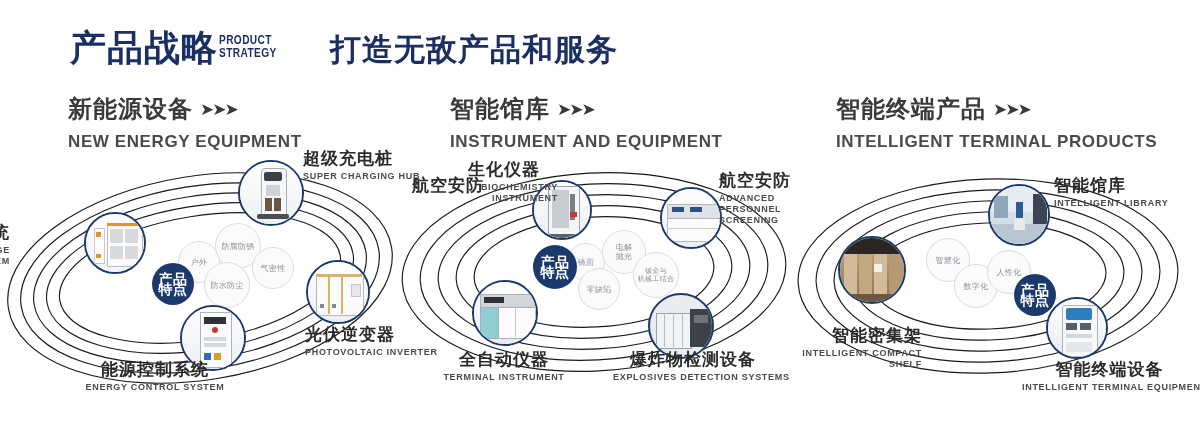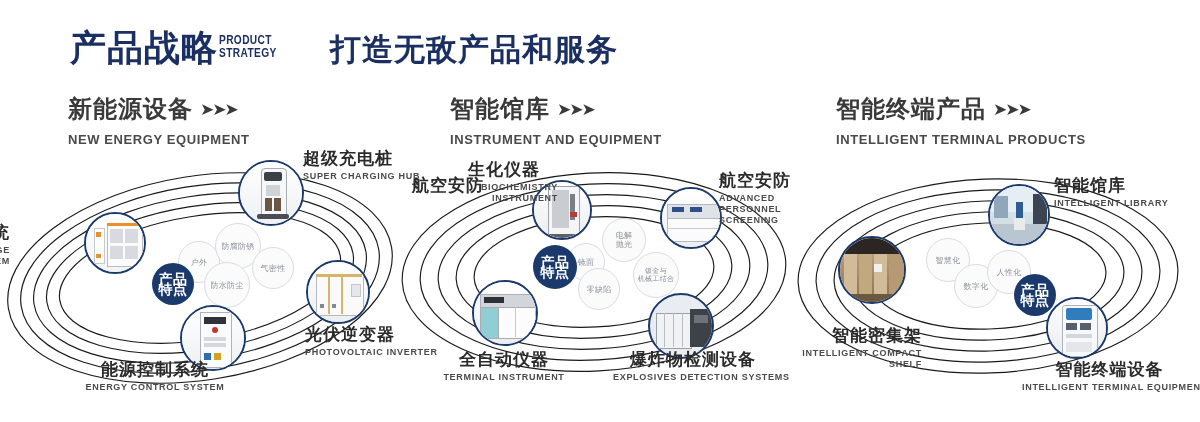--- a/index.html
+++ b/index.html
@@ -36,21 +36,21 @@
   .sect{position:absolute;}
   .sect-cn{
     font-size:24px;font-weight:bold;color:#3a3a3a;
     line-height:26px;white-space:nowrap;letter-spacing:1px;
   }
   .sect-cn .arrows{
     font-size:17px;letter-spacing:-2px;margin-left:7px;color:#3a3a3a;
     position:relative;top:-2px;
   }
   .sect-en{
-    font-size:13px;font-weight:bold;color:#4a4a4a;
+    font-size:17px;font-weight:bold;color:#4a4a4a;
     letter-spacing:0.6px;margin-top:7px;white-space:nowrap;
   }
   #sect-1{left:68px;top:96px;}
   #sect-2{left:450px;top:96px;}
   #sect-3{left:836px;top:96px;}
 
   
   .cluster{position:absolute;top:150px;width:400px;height:250px;}
   #cluster-1{left:0px;}
   #cluster-2{left:398px;}
@@ -243,21 +243,21 @@
         <ellipse cx="196" cy="122" rx="138" ry="66" transform="rotate(-3 196 122)"></ellipse>
         <ellipse cx="196" cy="122" rx="156" ry="77" transform="rotate(-3 196 122)"></ellipse>
         <ellipse cx="196" cy="122" rx="174" ry="88" transform="rotate(-3 196 122)"></ellipse>
         <ellipse cx="196" cy="122" rx="192" ry="99" transform="rotate(-3 196 122)"></ellipse>
       </g>
     </svg>
 
     <div class="feat" style="left:169px;top:93px;width:38px;height:38px;">
       <span>镜面</span>
     </div>
-    <div class="feat" style="left:204px;top:68px;width:44px;height:44px;flex-direction:column;">
+    <div class="feat" style="left:204px;top:80px;width:44px;height:44px;flex-direction:column;">
       <span>电解</span>
       <span>抛光</span>
     </div>
     <div class="feat" style="left:235px;top:102px;width:46px;height:46px;flex-direction:column;font-size:7px;line-height:8px;">
       <span>钣金与</span>
       <span>机械工结合</span>
     </div>
     <div class="feat" style="left:180px;top:118px;width:42px;height:42px;">
       <span>零缺陷</span>
     </div>

